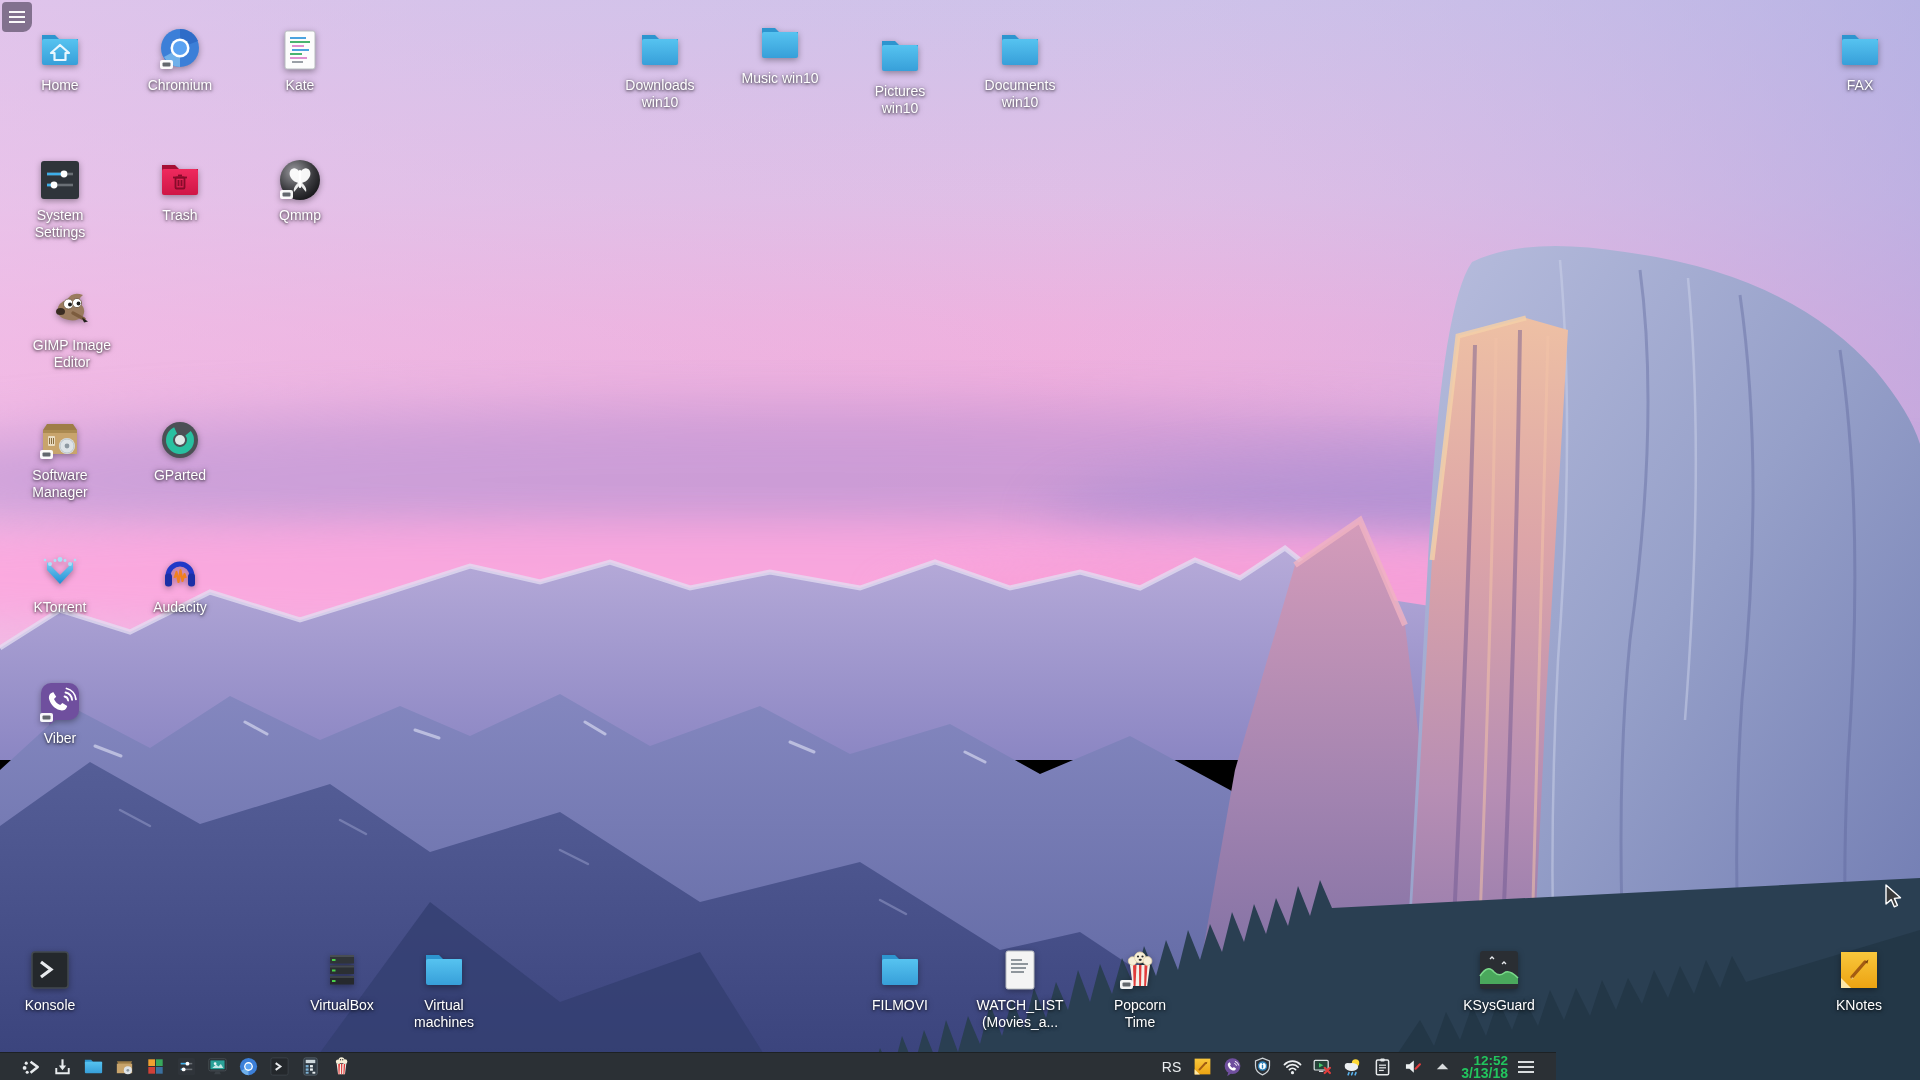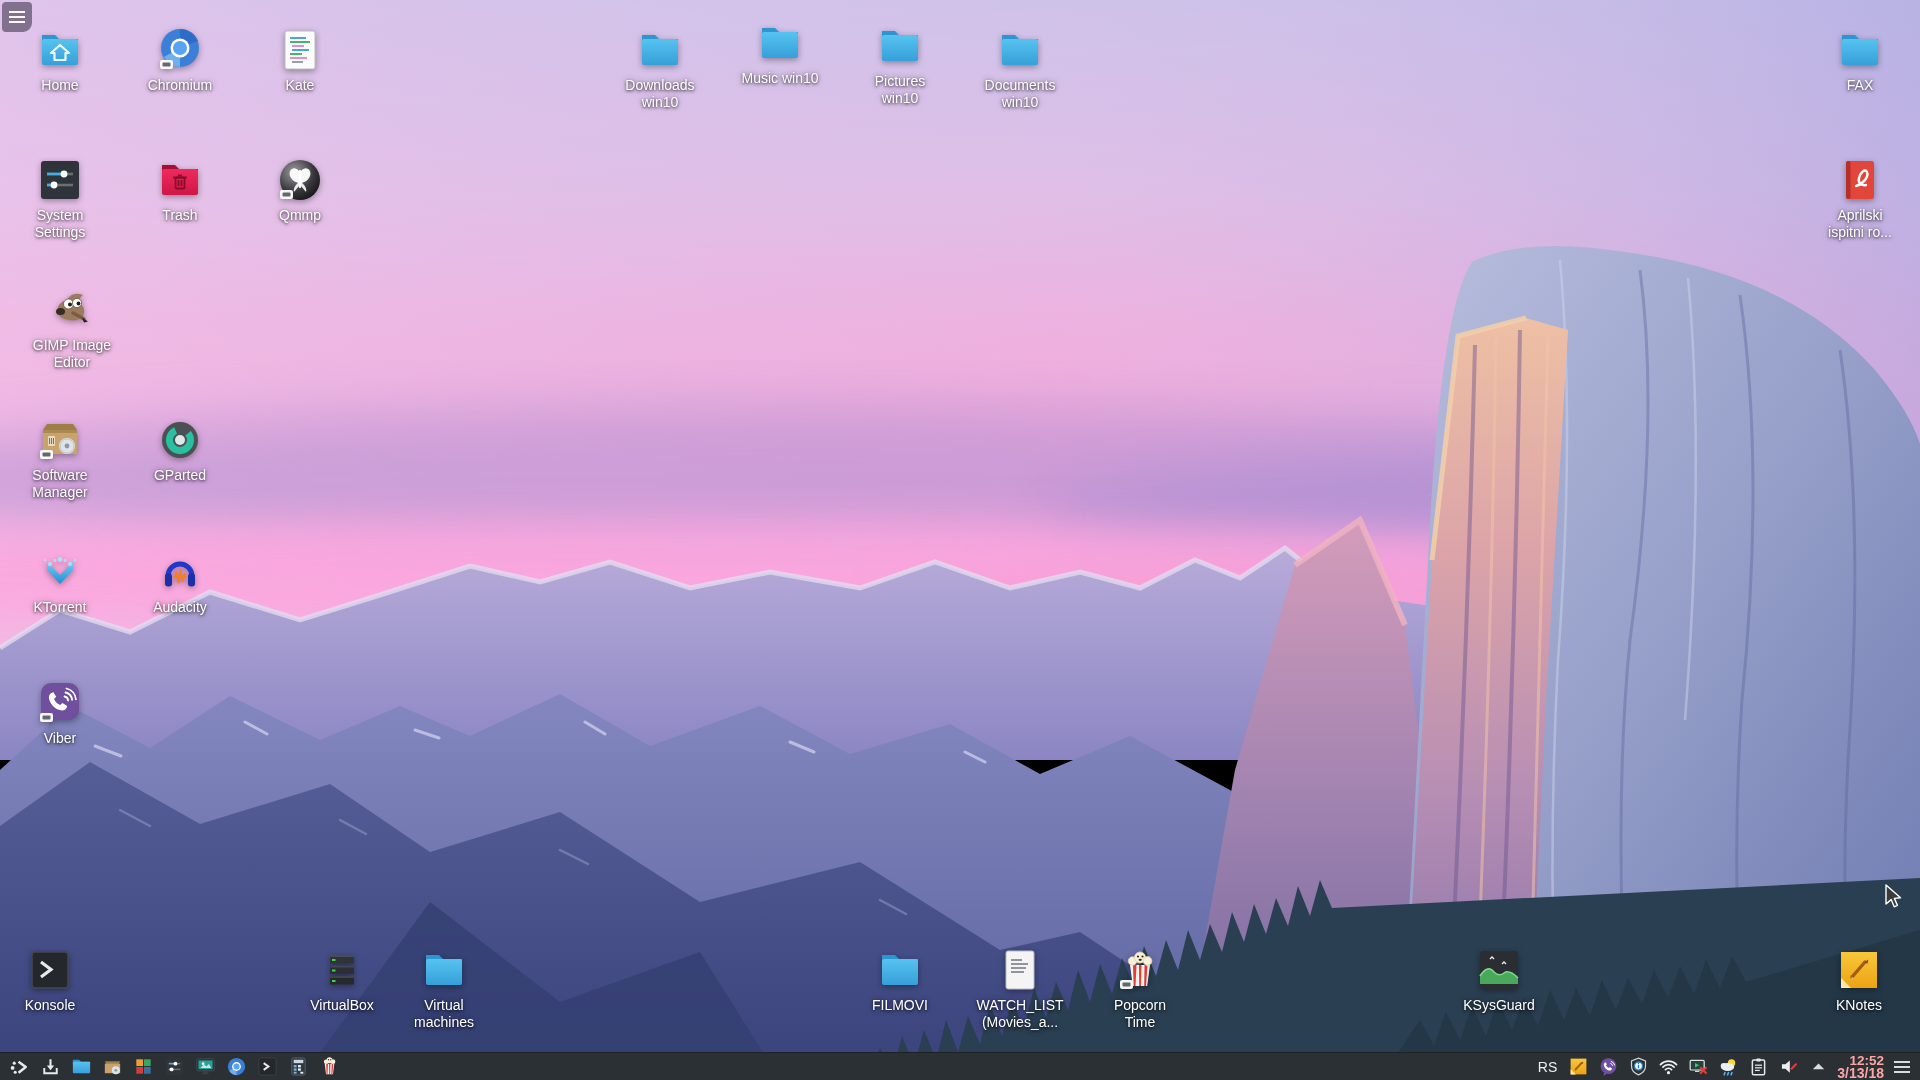--- a/index.html
+++ b/index.html
@@ -11,29 +11,29 @@
   .ic{width:48px;height:48px;}
   .ic svg{width:100%;height:100%;display:block;filter:drop-shadow(0 2px 3px rgba(0,0,0,.35));}
   .lbl{margin-top:3px;font-size:14px;line-height:17px;color:#fff;text-align:center;white-space:pre-line;
        text-shadow:0 1px 3px rgba(0,0,0,.75),0 0 6px rgba(0,0,0,.4);}
   
   .toolbox{position:absolute;left:2px;top:2px;width:30px;height:30px;background:rgba(52,46,66,.55);
            border:0;border-radius:4px;border-bottom-right-radius:9px;display:flex;flex-direction:column;
            justify-content:center;align-items:center;gap:3px;}
   .toolbox i{display:block;width:16px;height:2px;background:#fff;opacity:.95;}
   
-  .panel{position:absolute;left:0;bottom:0;width:1920px;height:28px;background:#2b3035;
-         border-top:1px solid #1d2124;display:flex;align-items:center;box-sizing:border-box;padding:0 4px;}
+  .panel{position:absolute;left:0;bottom:0;width:1556px;height:28px;background:#2b3035;
+         border-top:1px solid #1d2124;display:flex;align-items:center;box-sizing:border-box;padding:0 16px;}
   .tb{width:27px;height:26px;display:flex;align-items:center;justify-content:center;background:none;border:0;padding:0;margin:0 2px;}
   .tb svg{width:23px;height:23px;display:block;}
   .tray{display:flex;align-items:center;gap:8px;margin-left:auto;padding-right:4px;}
   .tray .ti{width:22px;height:22px;display:flex;align-items:center;justify-content:center;background:none;border:0;padding:0;}
   .tray svg{width:21px;height:21px;display:block;}
   .kbd{color:#eceff1;font-size:14px;background:none;border:0;padding:0 2px;font-family:inherit;}
-  .clock{color:#fca5a5;text-align:right;line-height:12px;background:none;border:0;padding:0;font-family:inherit;}
+  .clock{color:#22c55e;text-align:right;line-height:12px;background:none;border:0;padding:0;font-family:inherit;}
   .clock .t{font-size:13.5px;font-weight:700;}
   .clock .d{font-size:14px;font-weight:700;}
   .ham{display:flex;flex-direction:column;gap:3px;background:none;border:0;padding:2px;}
   .ham i{display:block;width:16px;height:2px;background:#d9dcde;}
   .cursor{position:absolute;left:1884px;top:884px;width:20px;height:26px;pointer-events:none;}
 </style>
 </head>
 <body>
 
 <div class="stage">
@@ -279,21 +279,21 @@
 win10</div>
   </div>
   <div class="cell" style="left:720px;top:19px">
     <div class="ic">
         <svg viewBox="0 0 48 48">
           <use href="#f-blue"></use>
         </svg>
       </div>
     <div class="lbl">Music win10</div>
   </div>
-  <div class="cell" style="left:840px;top:22px">
+  <div class="cell" style="left:840px;top:32px">
     <div class="ic">
         <svg viewBox="0 0 48 48">
           <use href="#f-blue"></use>
         </svg>
       </div>
     <div class="lbl">Pictures
 win10</div>
   </div>
   <div class="cell" style="left:960px;top:26px">
     <div class="ic">
@@ -350,31 +350,20 @@
       <circle cx="24" cy="24" r="20" fill="url(#gSphere)"></circle>
       <path d="M23 15 C18 9 12 14 14 20 C16 25 21 27 23 27 Z" fill="#fff" opacity=".95"></path>
       <path d="M25 15 C30 9 36 14 34 20 C32 25 27 27 25 27 Z" fill="#fff" opacity=".95"></path>
       <path d="M23 26 C19 29 17 33 18 36 L23 30 Z" fill="#fff" opacity=".9"></path>
       <path d="M25 26 C29 29 31 33 30 36 L25 30 Z" fill="#fff" opacity=".9"></path>
       <rect x="22.8" y="14" width="2.4" height="18" rx="1.2" fill="#fff"></rect>
       <use href="#emblem"></use>
         </svg>
       </div>
     <div class="lbl">Qmmp</div>
-  </div>
-  <div class="cell" style="left:1800px;top:156px">
-    <div class="ic">
-        <svg viewBox="0 0 48 48">
-      <rect x="10" y="5" width="28" height="38" rx="2.5" fill="#e2453a"></rect>
-      <rect x="10" y="5" width="4.5" height="38" rx="2" fill="#b53028"></rect>
-      <path d="M20 30 C27 28 33 21 31 16 C29 12 24 17 23 22 C22 27 25 30 30 29" fill="none" stroke="#fff" stroke-width="2.4" stroke-linecap="round"></path>
-    </svg>
-      </div>
-    <div class="lbl">Aprilski
-ispitni ro...</div>
   </div>
 
   <div class="cell" style="left:12px;top:286px">
     <div class="ic">
         <svg viewBox="0 0 48 48">
       <path d="M10 27 Q8 17 19 14 Q24 5 35 9 Q30 13 30 17 Q39 21 35 30 Q28 37 17 33 Q11 31 10 27 Z" fill="#9a7b5e"></path>
       <ellipse cx="12.5" cy="25.5" rx="4.5" ry="3.6" fill="#3a2c22"></ellipse>
       <circle cx="20.5" cy="18" r="5" fill="#fff" stroke="#6b5640" stroke-width=".8"></circle>
       <circle cx="29" cy="17" r="4.6" fill="#fff" stroke="#6b5640" stroke-width=".8"></circle>
       <circle cx="22" cy="18.5" r="2" fill="#1c1c1c"></circle>

